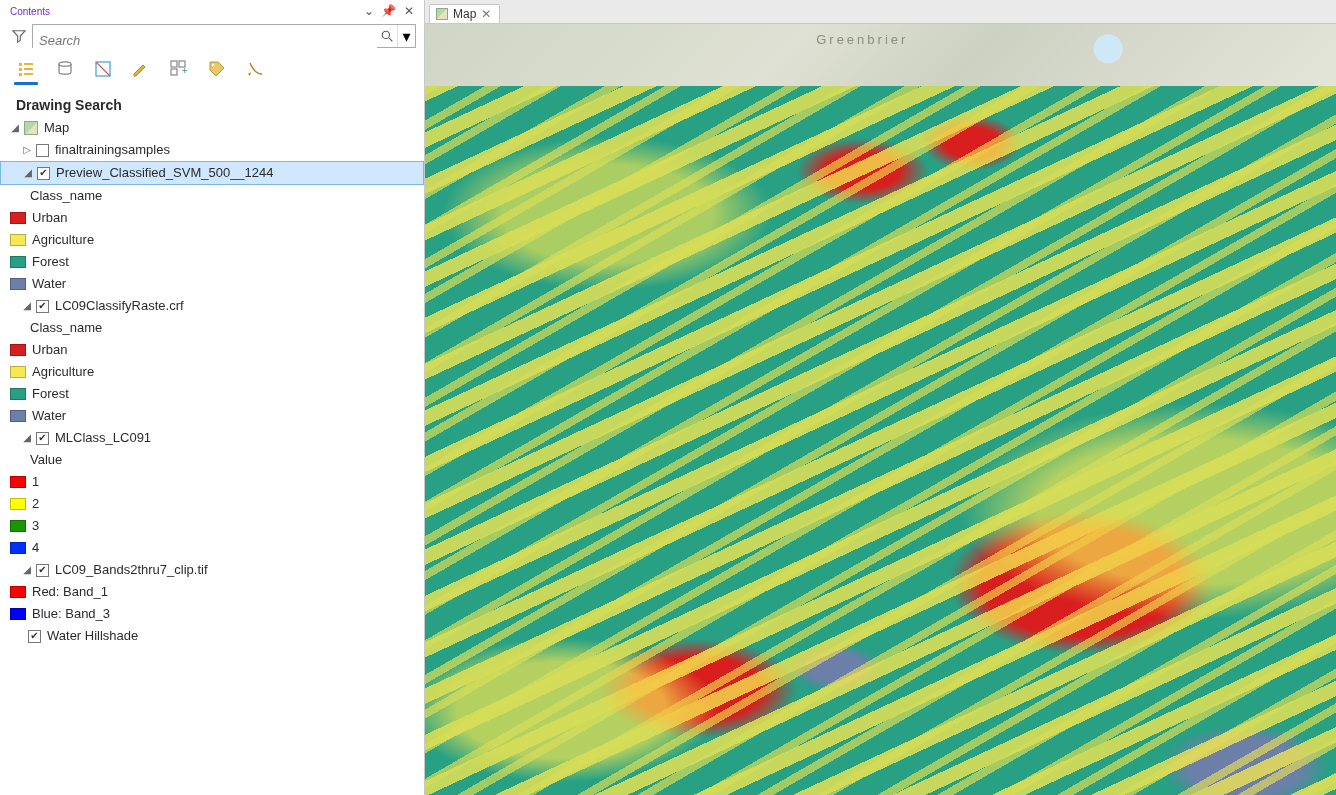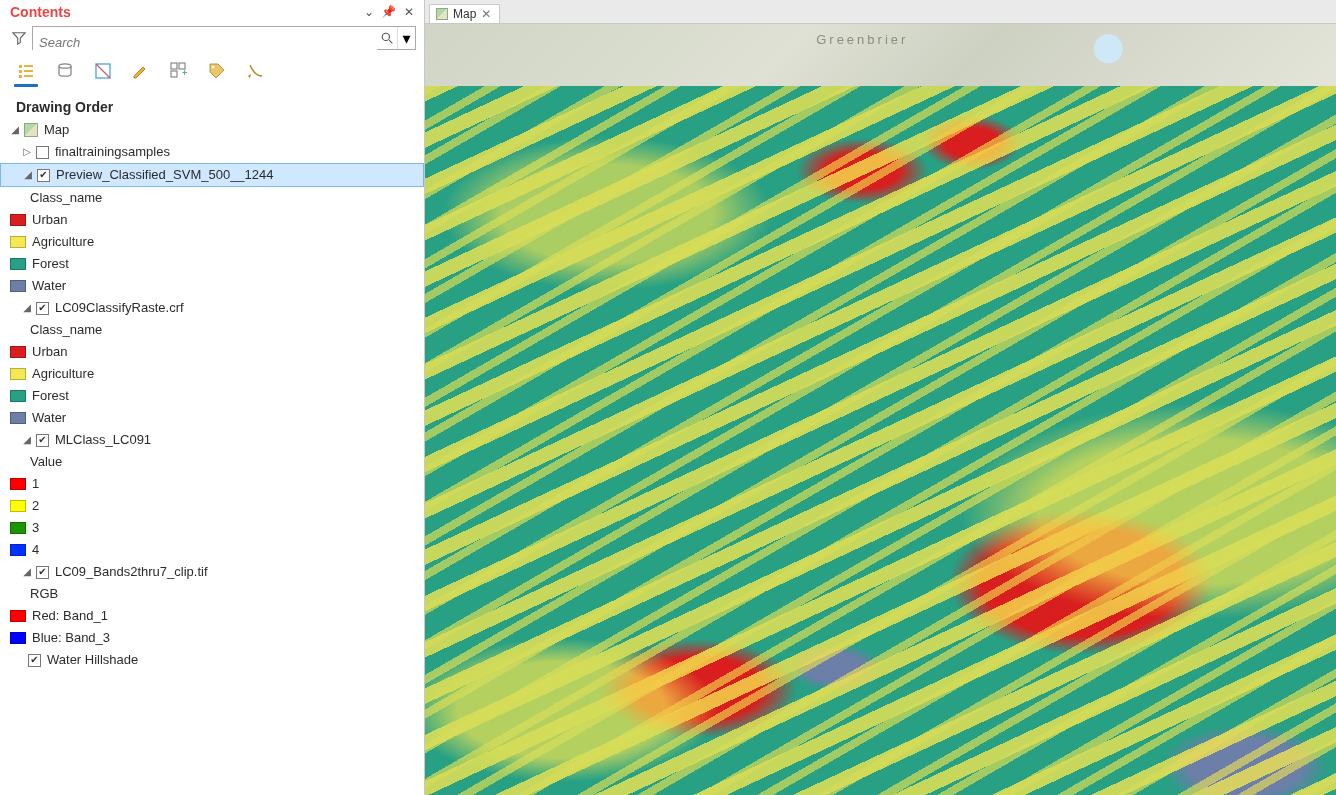--- a/index.html
+++ b/index.html
@@ -1,21 +1,21 @@
 <!DOCTYPE html>
 <html><head>
 <meta charset="utf-8">
 <style>
   * { box-sizing: border-box; font-family: "Segoe UI", Arial, sans-serif; }
   body { margin: 0; padding: 0; width: 1336px; height: 795px; overflow: hidden; background: #f0f0f0; display: flex; }
   
   
   .contents-panel { width: 425px; height: 100%; background: #fff; border-right: 1px solid #c8c8c8; display: flex; flex-direction: column; }
   .panel-header { display: flex; align-items: center; justify-content: space-between; padding: 4px 8px 4px 10px; }
-  .panel-title { font-size: 14px; font-weight: 700; color: #ef4444; }
+  .panel-title { font-size: 10px; font-weight: 400; color: #6d28d9; }
   .panel-controls { display: flex; align-items: center; gap: 6px; }
   .panel-ctrl { width: 14px; height: 14px; display: inline-flex; align-items: center; justify-content: center; font-size: 12px; color: #555; cursor: pointer; }
   
   .search-row { display: flex; align-items: center; padding: 2px 8px 6px 10px; gap: 4px; }
   .filter-icon { width: 18px; height: 18px; display: inline-flex; align-items: center; justify-content: center; }
   .search-box { flex: 1; display: flex; align-items: center; border: 1px solid #aaa; background: #fff; height: 24px; }
   .search-input { flex: 1; border: none; outline: none; padding: 0 6px; font-size: 13px; font-style: italic; color: #888; margin-top: 8px; }
   .search-icon { width: 20px; display: inline-flex; align-items: center; justify-content: center; }
   .search-dd { width: 18px; display: inline-flex; align-items: center; justify-content: center; border-left: 1px solid #ddd; height: 100%; }
 
@@ -155,21 +155,21 @@
     </span>
     <span class="tb-icon">
       <svg width="20" height="20" viewBox="0 0 20 20">
           <path d="M5 4c0 0 4 11 12 11" fill="none" stroke="#b8841c" stroke-width="1.4"></path>
           <path d="M3 15l3-2-1 4z" fill="#b8841c"></path>
         </svg>
     </span>
   </div>
   <div class="tb-underline"></div>
 
-  <div class="section-title">Drawing Order</div>
+  <div class="section-title">Drawing Search</div>
 
   <div class="tree">
 
     <div class="tree-row">
       <span class="expander">◢</span>
       <span class="map-icon"></span>
       <span class="layer-label">Map</span>
     </div>
 
     <div class="tree-row indent-1">
@@ -251,23 +251,20 @@
     <div class="tree-row indent-3">
         <span class="swatch" style="background:#0030ff"></span>
         <span class="layer-label">4</span>
       </div>
 
     <div class="tree-row indent-1">
       <span class="expander">◢</span>
       <span class="chk checked"></span>
       <span class="layer-label">LC09_Bands2thru7_clip.tif</span>
     </div>
-    <div class="tree-row indent-2">
-        <span class="layer-label">RGB</span>
-      </div>
     <div class="tree-row indent-3">
         <span class="swatch" style="background:#ff0000"></span>
         <span class="layer-label">Red:   Band_1</span>
       </div>
     <div class="tree-row indent-3">
         <span class="swatch" style="background:#0000ff"></span>
         <span class="layer-label">Blue:  Band_3</span>
       </div>
 
 

